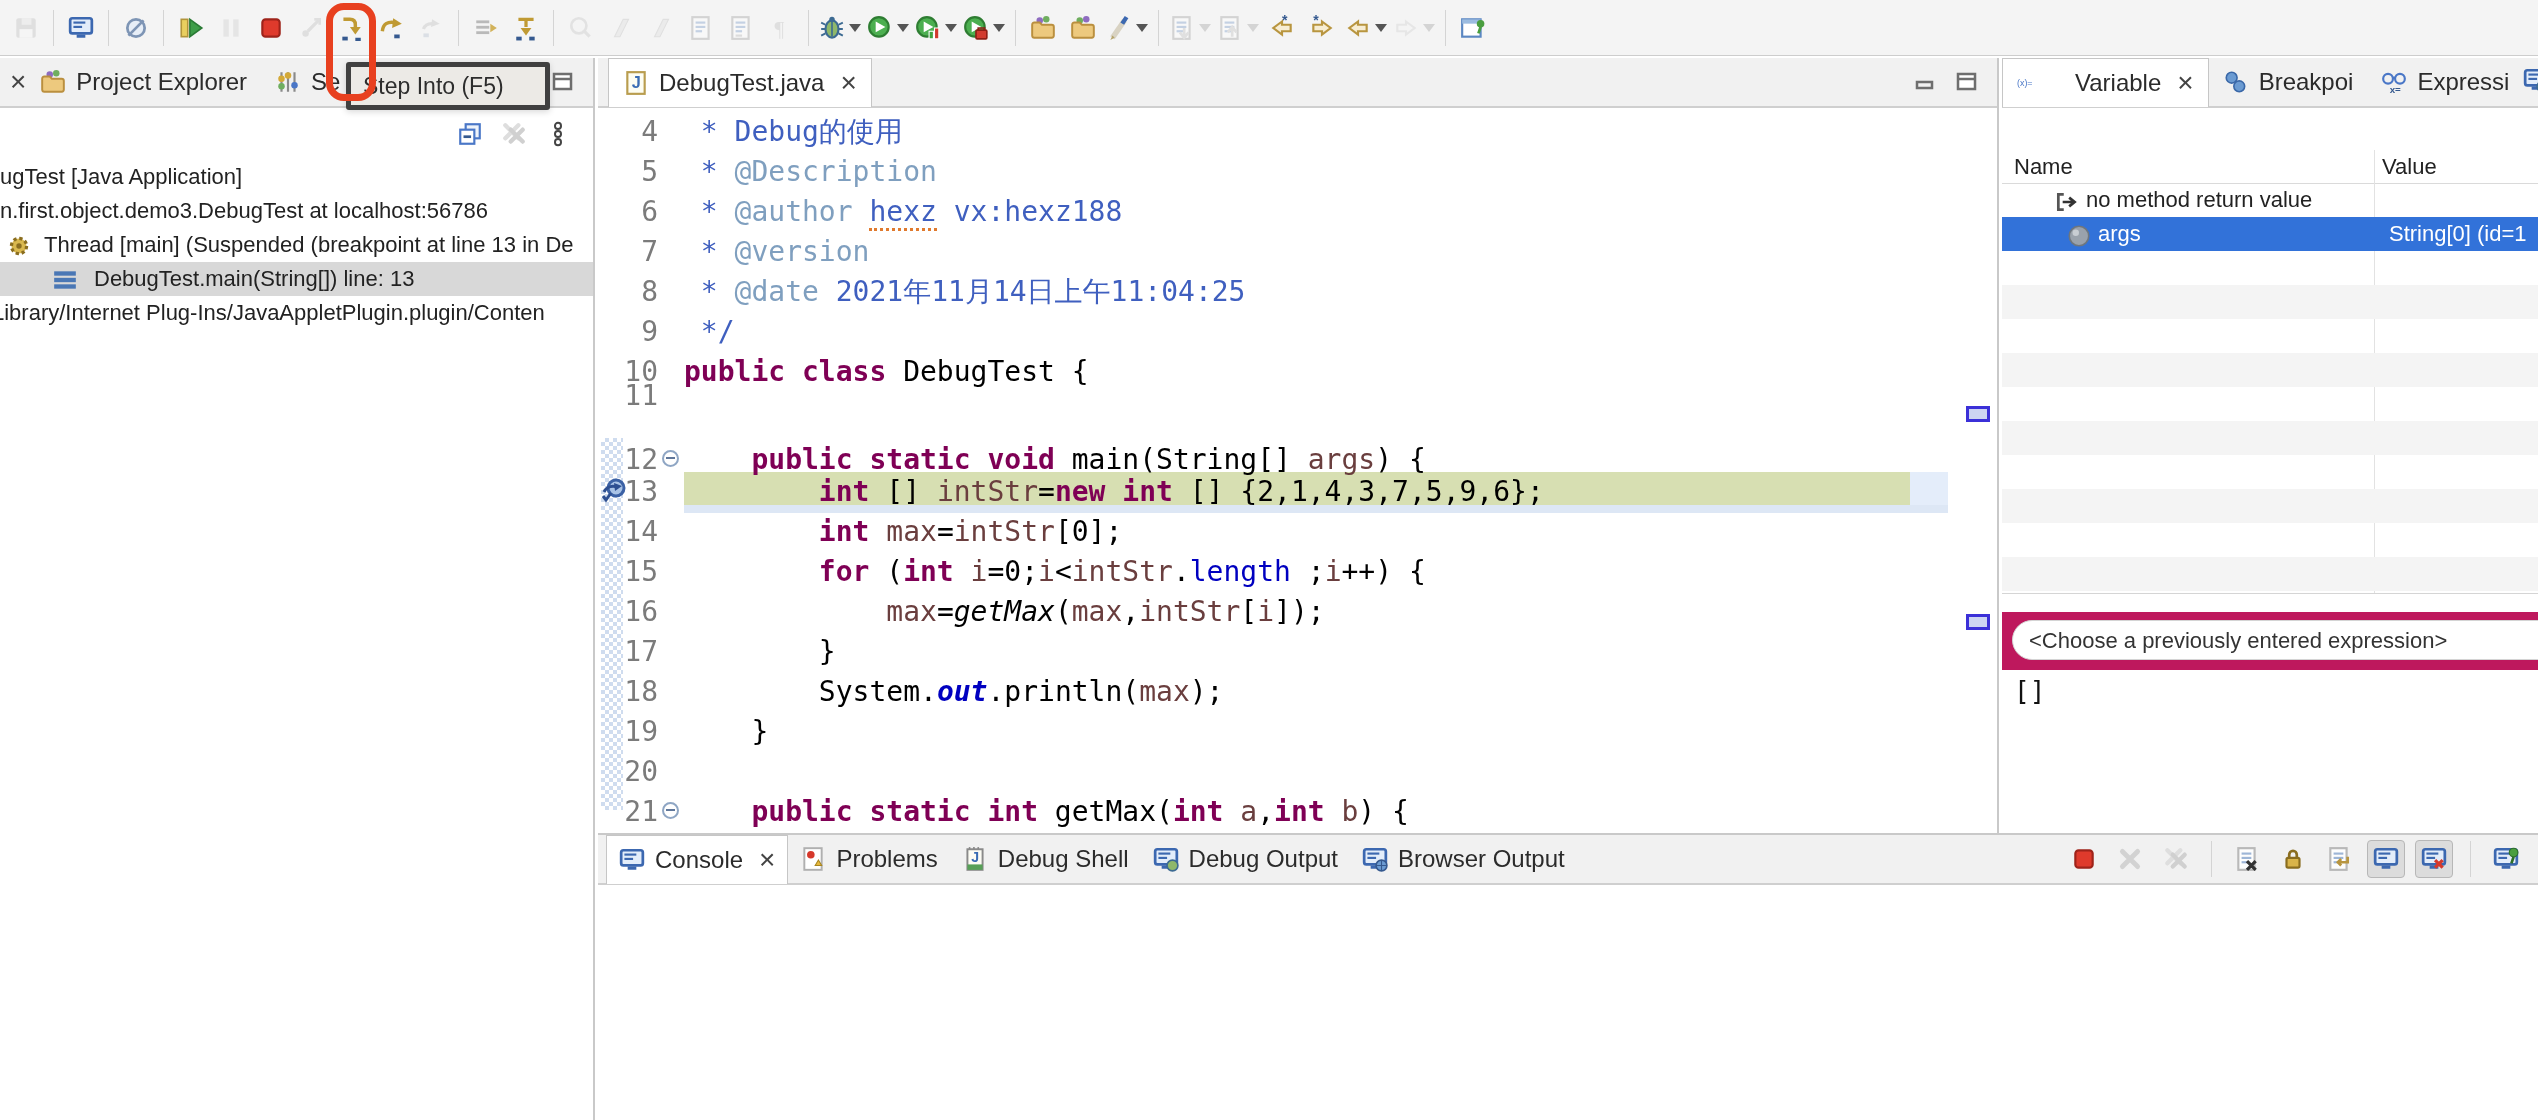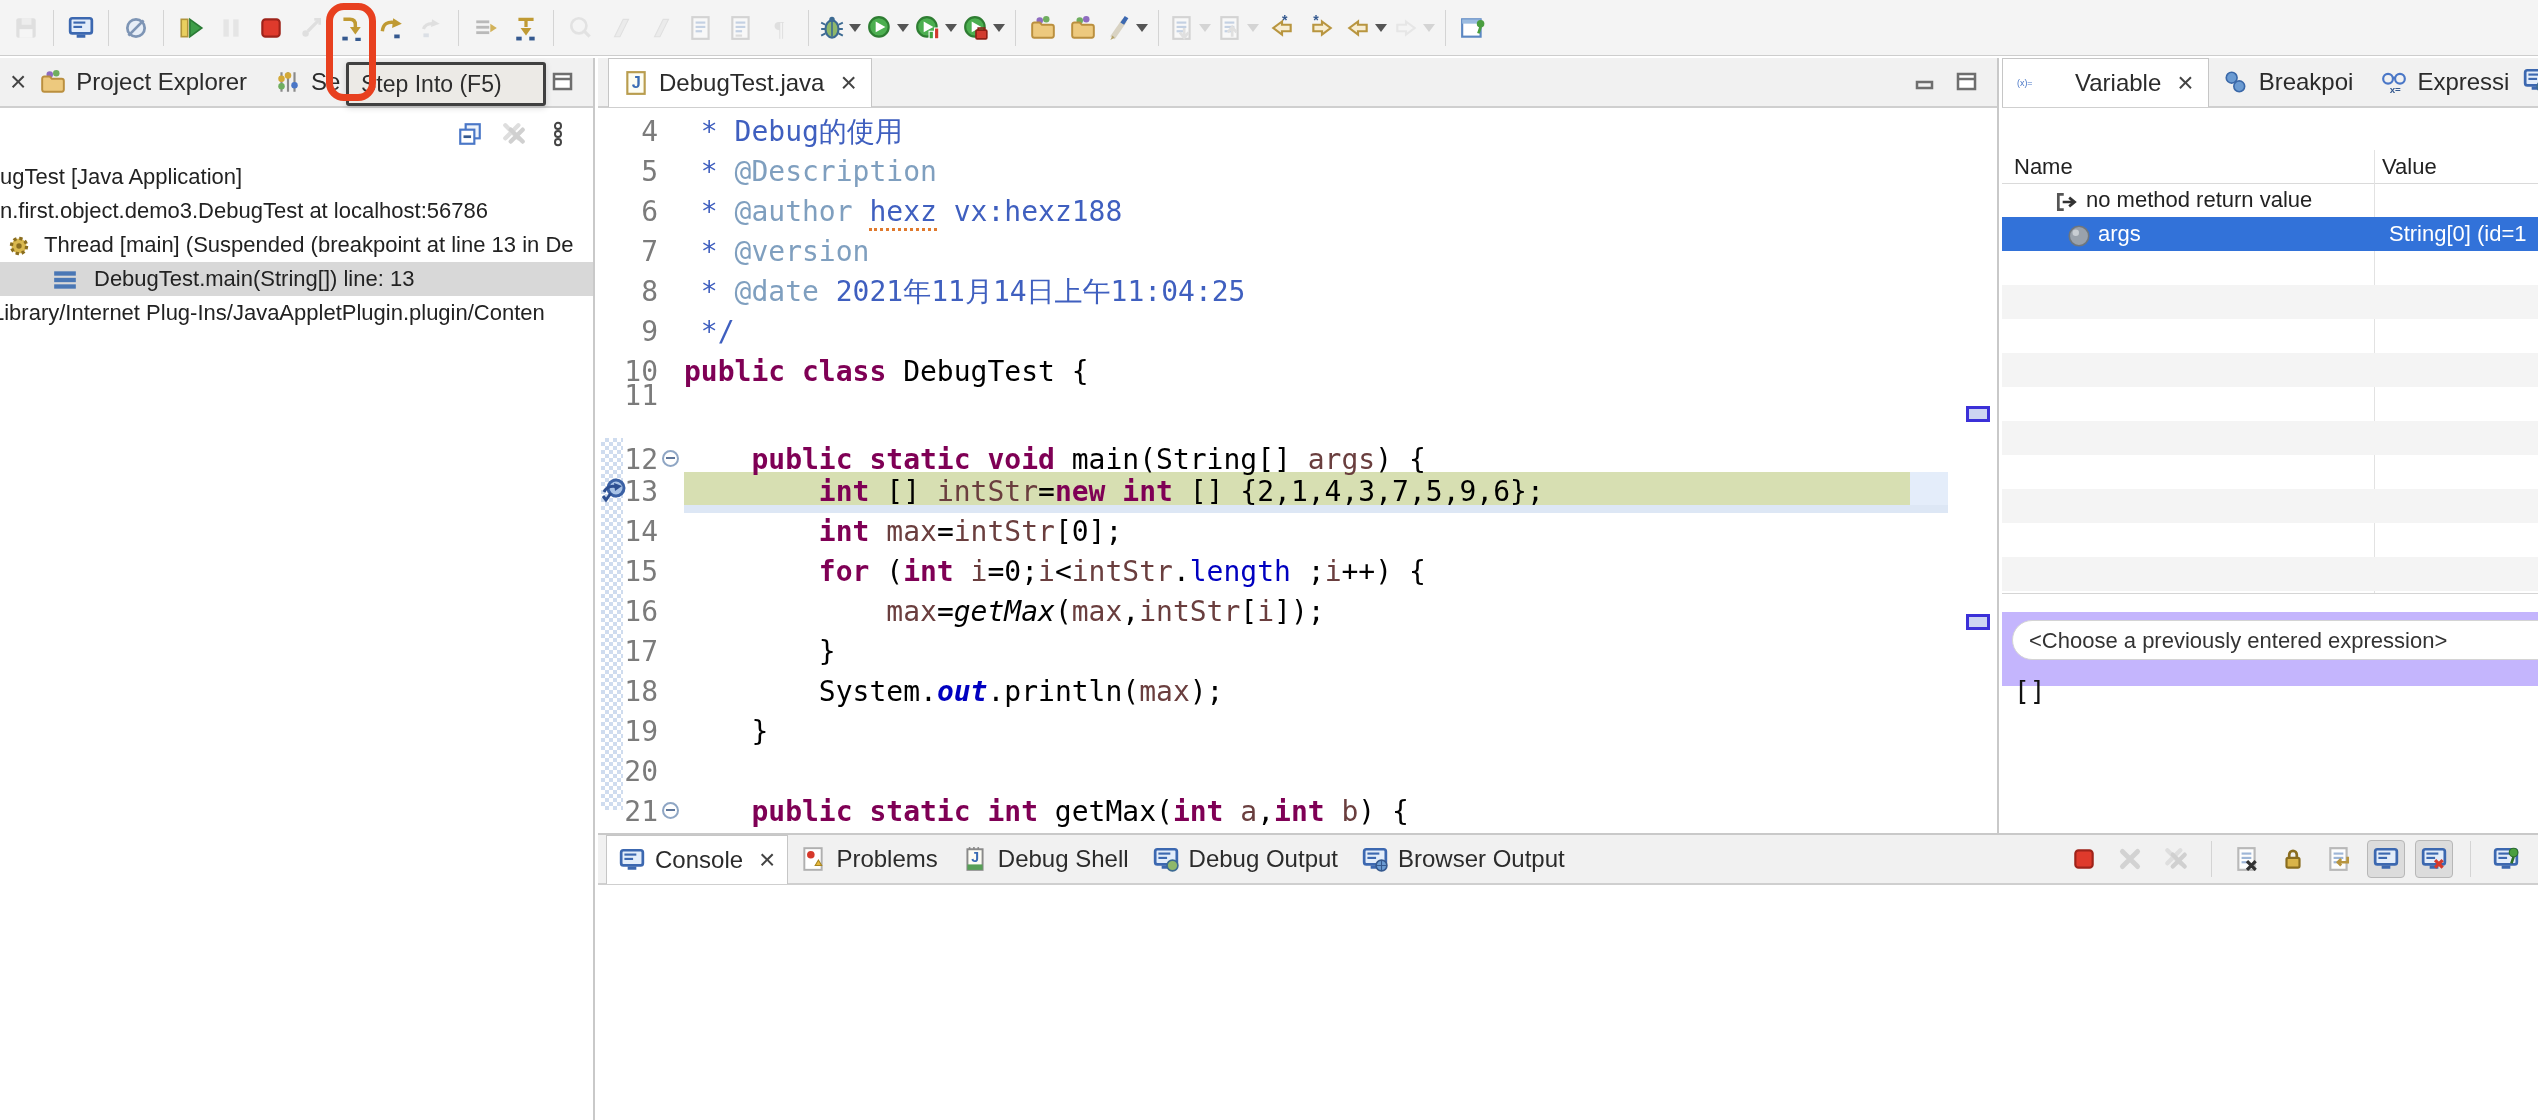--- a/index.html
+++ b/index.html
@@ -9,21 +9,21 @@
   #toolbar{position:absolute;left:0;top:0;width:2538px;height:56px;background:#f4f4f4;
            border-bottom:1px solid #cdcdcd;display:flex;align-items:center;padding-left:6px;box-sizing:border-box;}
   .tb-item{height:44px;min-width:34px;display:flex;align-items:center;justify-content:center;margin:0 3px;border-radius:4px;}
   .tb-item.disabled{opacity:.55;}
   .tb-item .g svg{width:30px;height:30px;display:block;}
   .dd{width:0;height:0;border-left:6px solid transparent;border-right:6px solid transparent;border-top:8px solid #555;margin-left:4px;}
   .disabled .dd{border-top-color:#bbb;}
   .tsep{width:1px;height:36px;background:#d4d4d4;margin:0 7px;}
   
   #annot{position:absolute;border:7px solid #e8401f;border-radius:18px;z-index:100;pointer-events:none;}
-  #tooltip{position:absolute;left:346px;top:62px;width:182px;height:38px;background:#eceae6;border:3px solid #404040;
+  #tooltip{position:absolute;left:346px;top:62px;width:182px;height:38px;background:#eceae6;border:5px solid #404040;
            border-radius:3px;z-index:90;font-size:23px;color:#2d2d2d;line-height:38px;padding-left:12px;box-shadow:0 2px 6px rgba(0,0,0,.15);}
   
   .tabbar{height:50px;background:#f1f1f1;border-bottom:2px solid #cfcfcf;display:flex;align-items:center;box-sizing:border-box;}
   .tab{height:48px;display:flex;align-items:center;padding:0 14px;font-size:24px;color:#2b2b2b;gap:10px;}
   .tab.active{background:#fff;border:1px solid #c6c6c6;border-bottom:none;}
   .tab .ticon svg{width:26px;height:26px;display:block;}
   .tclose{font-size:28px;color:#444;margin-left:6px;line-height:26px;}
   .winbtns{margin-left:auto;display:flex;gap:18px;padding-right:18px;}
   .winbtns svg{width:24px;height:24px;display:block;}
   
@@ -71,21 +71,21 @@
   #col-div{position:absolute;left:372px;top:92px;width:1px;height:443px;background:#e2e2e2;}
   #var-rows{position:absolute;left:0;top:125px;width:536px;}
   .vrow{position:absolute;left:0;width:536px;height:34px;font-size:22px;color:#222;}
   .vrow.zebra{background:#f4f4f4;}
   .vrow.selected{background:#3272d9;color:#fff;}
   .vrow .vicon{position:absolute;left:52px;top:6px;}
   .vrow .vicon svg{width:22px;height:22px;display:block;}
   .vrow .vname{position:absolute;left:84px;line-height:34px;}
   .vrow .vval{position:absolute;left:379px;line-height:34px;font-weight:normal;margin-left:8px;}
   #tbl-bottom{position:absolute;left:0;top:535px;width:536px;height:1px;background:#d5d5d5;}
-  #expr-strip{position:absolute;left:0;top:554px;width:536px;height:74px;background:#c4b5fd;}
+  #expr-strip{position:absolute;left:0;top:554px;width:536px;height:58px;background:#be185d;}
   #expr-input{position:absolute;left:10px;top:8px;width:560px;height:40px;background:#fff;border:1px solid #d4d4d4;
               border-radius:20px;font-size:22px;color:#333;line-height:40px;padding-left:16px;box-sizing:border-box;}
   #detail-pane{position:absolute;left:12px;top:618px;font-family:"DejaVu Sans Mono",monospace;font-size:26px;color:#111;}
   
   #console-panel{position:absolute;left:598px;top:835px;width:1940px;height:285px;background:#fff;}
   #console-tabs .tab{padding:0 12px;}
   #console-icons{margin-left:auto;display:flex;align-items:center;gap:10px;padding-right:14px;}
   #console-icons .cicon{width:36px;height:36px;display:flex;align-items:center;justify-content:center;}
   #console-icons .cicon svg{width:28px;height:28px;display:block;}
   #console-icons .cicon.pressed{background:#dcdcdc;border:1px solid #b7b7b7;border-radius:4px;}

